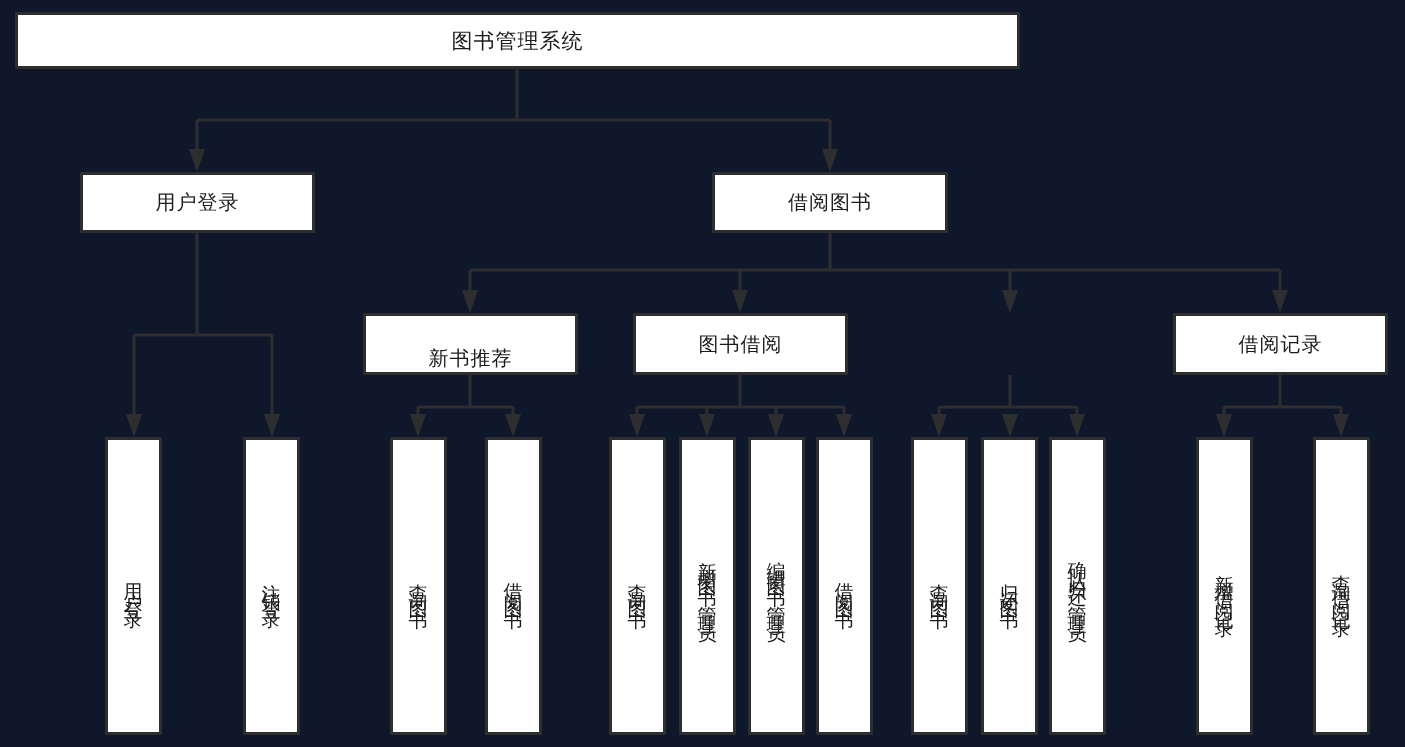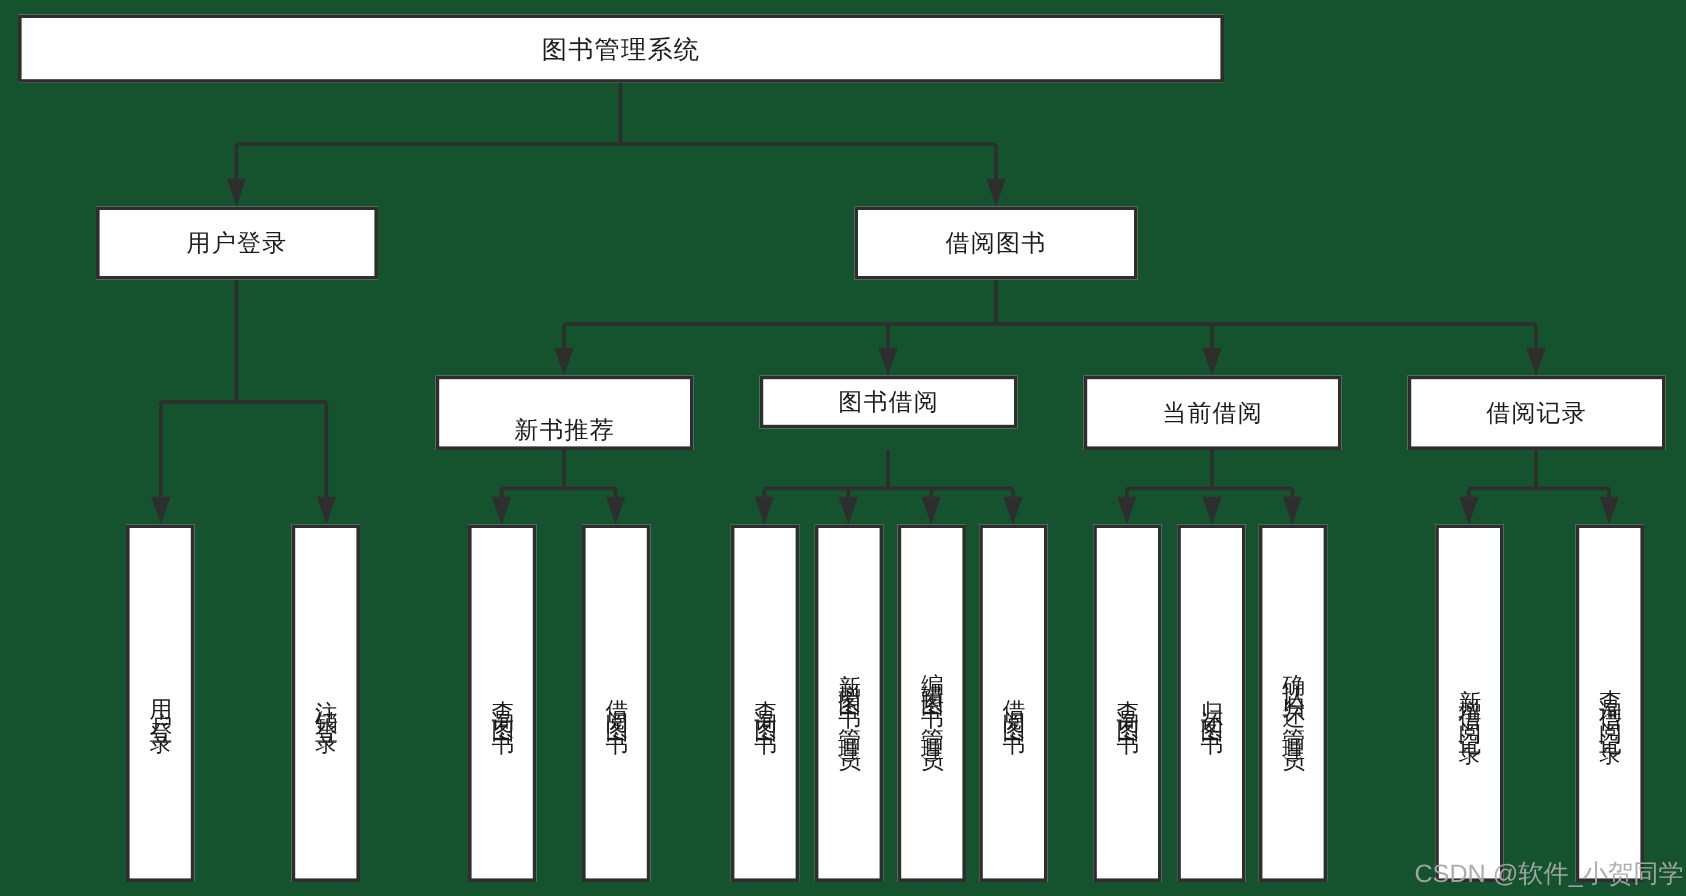--- a/index.html
+++ b/index.html
@@ -5,21 +5,21 @@
   html, body {
     margin: 0;
     padding: 0;
     background: #ffffff;
     font-family: "Liberation Sans", "DejaVu Sans", sans-serif;
   }
   .canvas {
     position: relative;
     width: 1405px;
     height: 747px;
-    background: #14532d;
+    background: #0f172a;
     overflow: hidden;
     color: #1b1b1b;
   }
   svg.connectors {
     position: absolute;
     left: 0;
     top: 0;
     z-index: 1;
   }
   .box {
@@ -48,21 +48,21 @@
     line-height: 1;
     white-space: nowrap;
   }
   
   #n-root        { left: 15px;  top: 12px;  width: 1005px; height: 57px; font-size: 21px; }
   
   #n-user-login  { left: 80px;  top: 172px; width: 235px; height: 61px; }
   #n-book-mgmt   { left: 712px; top: 172px; width: 236px; height: 61px; }
   
   #n-new-rec     { left: 363px;  top: 313px; width: 215px; height: 62px; align-items: flex-end; }
-  #n-borrowing   { left: 633px;  top: 313px; width: 215px; height: 44px; }
+  #n-borrowing   { left: 633px;  top: 313px; width: 215px; height: 62px; }
   #n-current     { left: 903px;  top: 313px; width: 215px; height: 62px; }
   #n-records     { left: 1173px; top: 313px; width: 215px; height: 62px; }
   
   #l-login       { left: 105px;  }
   #l-logout      { left: 243px;  }
   #l-rec-query   { left: 390px;  }
   #l-rec-borrow  { left: 485px;  }
   #l-bb-query    { left: 609px;  }
   #l-bb-add      { left: 679px;  }
   #l-bb-edit     { left: 748px;  }
@@ -140,23 +140,20 @@
   <div class="box" id="n-book-mgmt">
     <span>借阅图书</span>
   </div>
 
   <div class="box" id="n-new-rec">
     <span>新书推荐</span>
   </div>
   <div class="box" id="n-borrowing">
     <span>图书借阅</span>
   </div>
-  <div class="box" id="n-current">
-    <span>当前借阅</span>
-  </div>
   <div class="box" id="n-records">
     <span>借阅记录</span>
   </div>
 
   <div class="box leaf" id="l-login">
     <span class="vtext">用户登录</span>
   </div>
   <div class="box leaf" id="l-logout">
     <span class="vtext">注销登录</span>
   </div>
@@ -191,15 +188,14 @@
     <span class="vtext">确认归还（管理员）</span>
   </div>
 
   <div class="box leaf" id="l-br-add">
     <span class="vtext">新增借阅记录</span>
   </div>
   <div class="box leaf" id="l-br-query">
     <span class="vtext">查询借阅记录</span>
   </div>
 
-  <div class="watermark">CSDN @软件_小贺同学</div>
 
 </div>
 
 </body></html>

